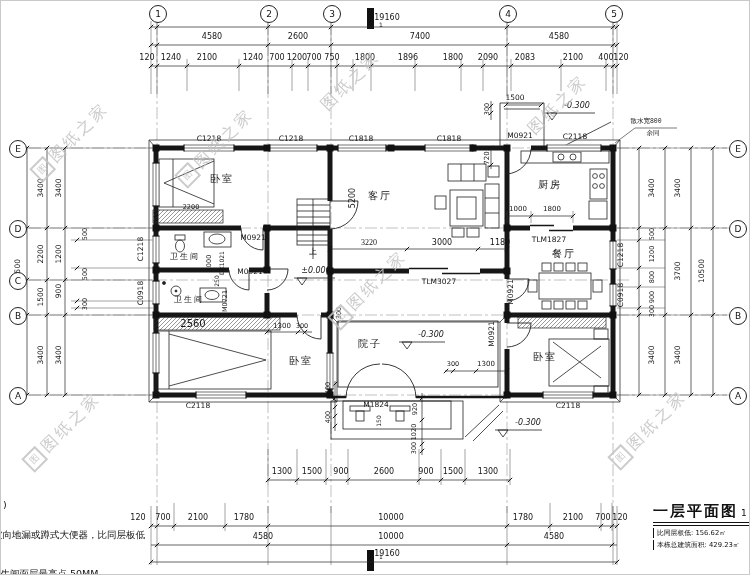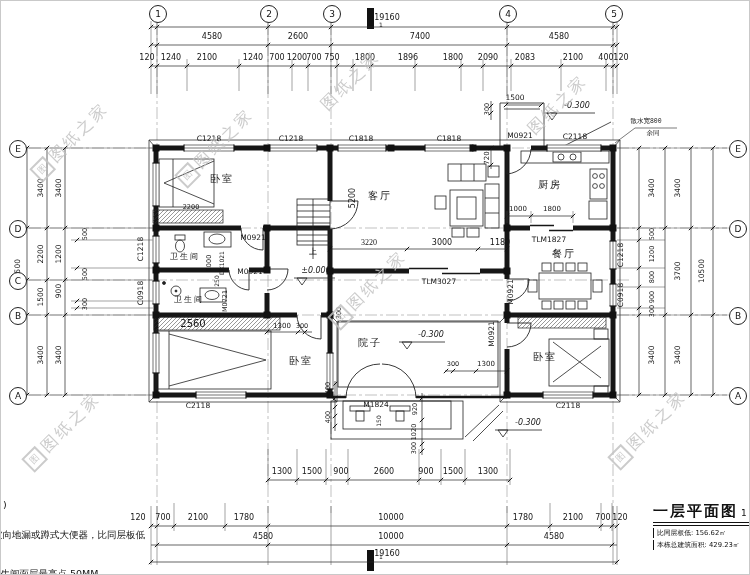--- a/index.html
+++ b/index.html
@@ -596,21 +596,21 @@
       <div class="t t-open" style="left: 438px; top: 281px;">TLM3027</div>
       <div class="t t-open" style="left: 375px; top: 404px;">M1824</div>
       <div class="t t-room" style="left: 221px; top: 178px;">卧室</div>
       <div class="t t-room" style="left: 379px; top: 195px;">客厅</div>
       <div class="t t-room" style="left: 549px; top: 184px;">厨房</div>
       <div class="t t-room" style="left: 563px; top: 253px;">餐厅</div>
       <div class="t t-room" style="left: 184px; top: 256px; font-size: 8px;">卫生间</div>
       <div class="t t-room" style="left: 188px; top: 299px; font-size: 8px;">卫生间</div>
       <div class="t t-room" style="left: 300px; top: 360px;">卧室</div>
       <div class="t t-room" style="left: 544px; top: 356px;">卧室</div>
-      <div class="t t-room" style="left: 369px; top: 343px; font-family: Liberation Mono, monospace;">院子</div>
+      <div class="t t-room" style="left: 369px; top: 343px;">院子</div>
       <div class="t t-room" style="left: 313px; top: 251px; font-size: 8px;">上</div>
       <div class="t t-lvl" style="left: 315px; top: 270px;">±0.000</div>
       <div class="t t-lvl" style="left: 430px; top: 334px;">-0.300</div>
       <div class="t t-lvl" style="left: 576px; top: 105px;">-0.300</div>
       <div class="t t-lvl" style="left: 527px; top: 422px;">-0.300</div>
       <div class="t t-dim" style="left: 368px; top: 242px; font-family: Liberation Serif, serif;">3220</div>
       <div class="t t-dim" style="left: 441px; top: 242px;">3000</div>
       <div class="t t-dim" style="left: 499px; top: 242px;">1180</div>
       <div class="t t-dim" style="left: 517px; top: 208px; font-size: 7px;">1000</div>
       <div class="t t-dim" style="left: 551px; top: 208px; font-size: 7px;">1800</div>

